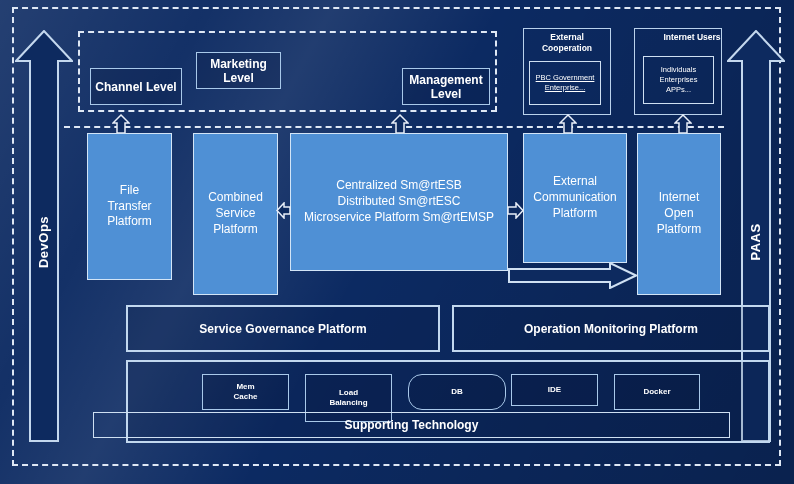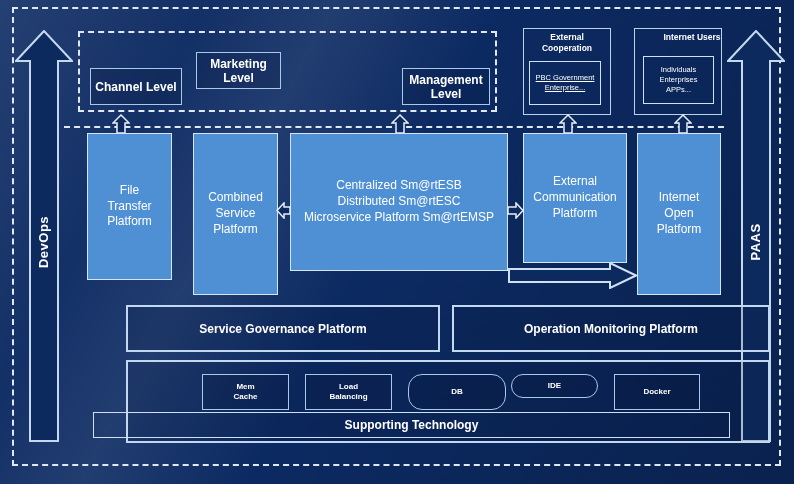--- a/index.html
+++ b/index.html
@@ -130,23 +130,23 @@
     <span>Service Governance Platform</span>
   </div>
   <div class="abs bigdark center" style="left:404px;top:305px;width:318px;height:47px;">
     <span>Operation Monitoring Platform</span>
   </div>
 
   <div class="abs bigdark" style="left:78px;top:360px;width:644px;height:83px;"></div>
 
   <div class="abs darkbox center tech pre" style="left:202px;top:374px;width:87px;height:36px;">Mem
 Cache</div>
-  <div class="abs darkbox center tech pre" style="left:305px;top:374px;width:87px;height:36px;">Load
+  <div class="abs darkbox center tech pre" style="left:305px;top:374px;width:87px;height:48px;">Load
 Balancing</div>
   <div class="abs darkbox center tech pre" style="left:408px;top:374px;width:98px;height:36px;border-radius:14px;">DB</div>
-  <div class="abs darkbox center tech pre" style="left:511px;top:374px;width:87px;height:24px;border-radius:12px;">IDE</div>
+  <div class="abs darkbox center tech pre" style="left:511px;top:374px;width:87px;height:32px;">IDE</div>
   <div class="abs darkbox center tech pre" style="left:614px;top:374px;width:86px;height:36px;">Docker</div>
 
   <div class="abs center" style="left:93px;top:412px;width:637px;height:26px;border:1.5px solid #cfe0f2;font-weight:bold;font-size:12px;">
     <span>Supporting Technology</span>
   </div>
 
 </div>
 
 </body></html>

